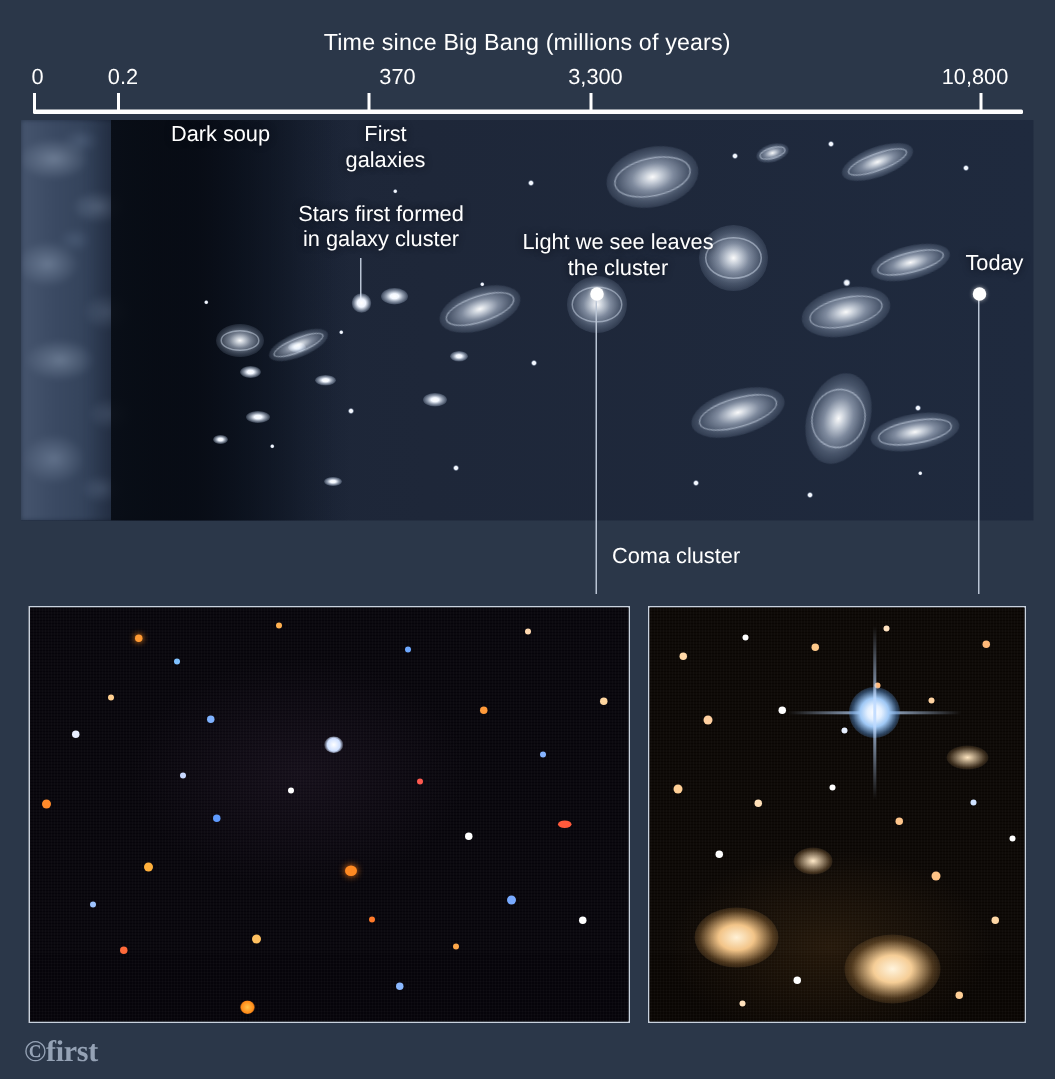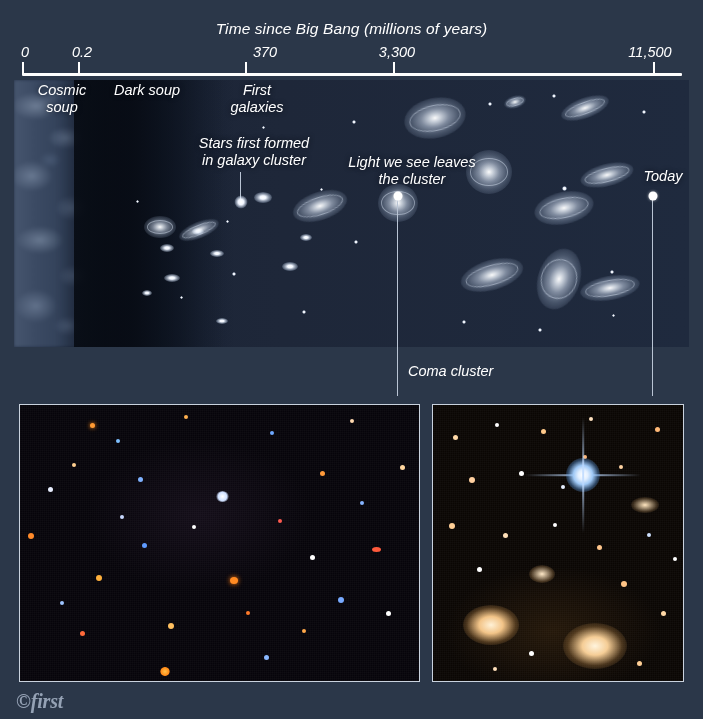--- a/index.html
+++ b/index.html
@@ -2,21 +2,21 @@
 <html><head>
 <meta charset="utf-8">
 <style>
   * { margin:0; padding:0; box-sizing:border-box; }
   body {
     width:703px; height:719px;
     background:#2b3749;
     font-family:"Liberation Sans", sans-serif;
     overflow:hidden; position:relative;
   }
-  .stage { position:absolute; inset:0;font-style:italic; }
+  .stage { position:absolute; inset:0; }
 
   
   .axis-title {
     position:absolute; top:20px; left:0; width:703px;
     text-align:center; color:#ffffff;
     font-size:15.5px; letter-spacing:.1px;
   }
   .axis-line {
     position:absolute; left:22px; top:73px;
     width:660px; height:3px; background:#ffffff; border-radius:1px;
@@ -152,21 +152,21 @@
   <div class="tick" style="left:22px"></div>
   <div class="tick" style="left:78px"></div>
   <div class="tick" style="left:245px"></div>
   <div class="tick" style="left:393px"></div>
   <div class="tick" style="left:653px"></div>
 
   <div class="tick-label" style="left:25px">0</div>
   <div class="tick-label" style="left:82px">0.2</div>
   <div class="tick-label" style="left:265px">370</div>
   <div class="tick-label" style="left:397px">3,300</div>
-  <div class="tick-label" style="left:650px">11,500</div>
+  <div class="tick-label" style="left:650px">10,800</div>
 
   <div class="sky">
     <div class="soup"></div>
     <div class="dark-veil"></div>
 
     <div class="star" style="left:248px;top:46px;width:3px;height:3px"></div>
     <div class="star" style="left:306px;top:108px;width:3px;height:3px"></div>
     <div class="star" style="left:338px;top:40px;width:4px;height:4px"></div>
     <div class="star" style="left:474px;top:22px;width:4px;height:4px"></div>
     <div class="star" style="left:538px;top:14px;width:4px;height:4px"></div>
@@ -201,22 +201,20 @@
     <div class="gal ring" style="left:452px;top:70px;width:46px;height:44px"></div>
     <div class="gal ring" style="left:364px;top:104px;width:40px;height:38px"></div>
     <div class="gal ring" style="left:546px;top:18px;width:50px;height:20px;transform:rotate(-20deg)"></div>
     <div class="gal ring" style="left:566px;top:84px;width:54px;height:22px;transform:rotate(-14deg)"></div>
     <div class="gal ring" style="left:520px;top:112px;width:60px;height:32px;transform:rotate(-12deg)"></div>
     <div class="gal ring" style="left:524px;top:168px;width:42px;height:62px;transform:rotate(18deg)"></div>
     <div class="gal ring" style="left:446px;top:180px;width:64px;height:30px;transform:rotate(-16deg)"></div>
     <div class="gal ring" style="left:566px;top:196px;width:60px;height:24px;transform:rotate(-10deg)"></div>
     <div class="gal ring" style="left:490px;top:16px;width:22px;height:12px;transform:rotate(-16deg)"></div>
 
-    <div class="sky-label" style="left:8px;top:2px;width:80px">Cosmic
-soup</div>
     <div class="sky-label" style="left:78px;top:2px;width:110px">Dark soup</div>
     <div class="sky-label" style="left:185px;top:2px;width:116px">First
 galaxies</div>
 
     <div class="sky-label" style="left:305px;top:74px;width:186px">Light we see leaves
 the cluster</div>
     <div class="sky-label" style="left:150px;top:55px;width:180px">Stars first formed
 in galaxy cluster</div>
     <div class="sky-label" style="left:604px;top:88px;width:90px">Today</div>
 

